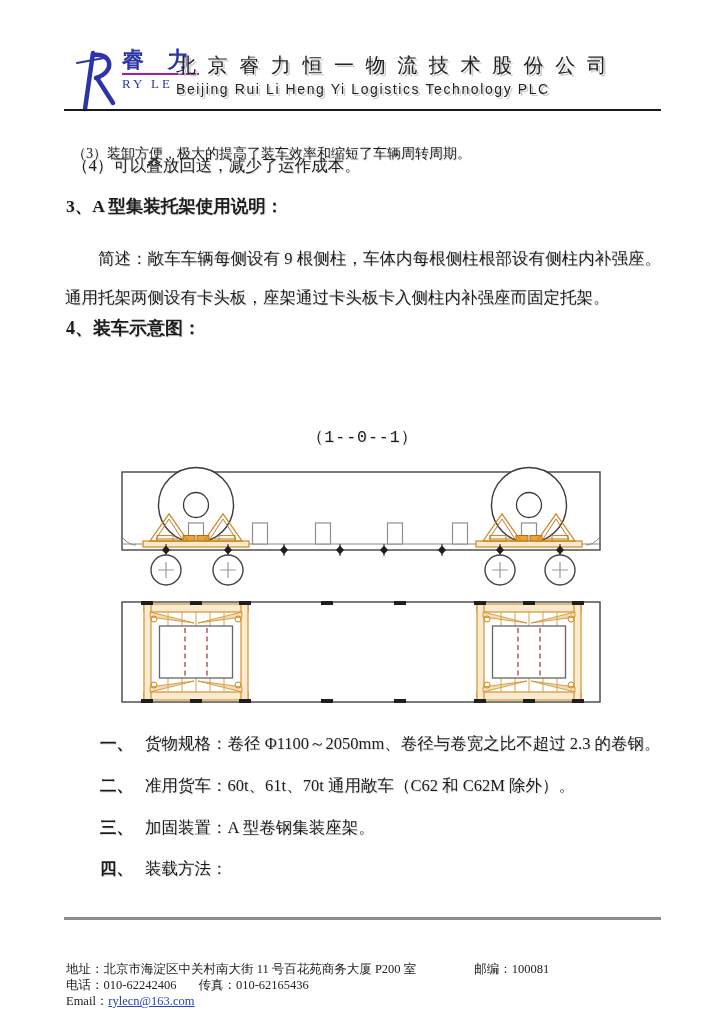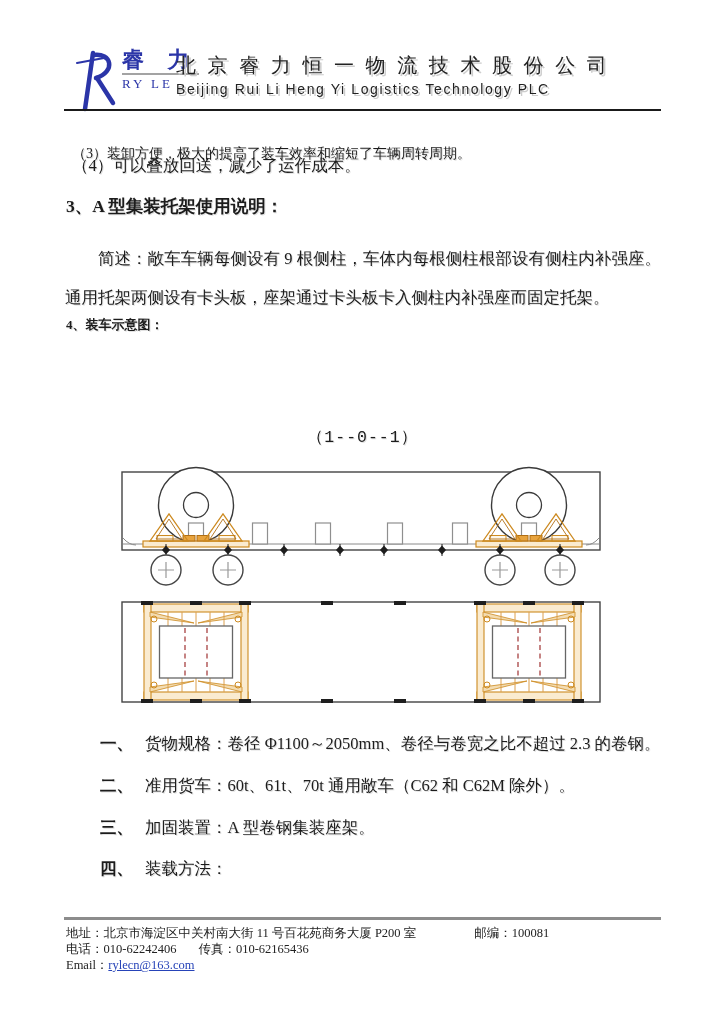--- a/index.html
+++ b/index.html
@@ -9,48 +9,48 @@
     margin:0 auto;
     background:#ffffff;
     font-family:"Liberation Serif","DejaVu Serif",serif;
     color:#1c1c1c;
     overflow:hidden;
   }
   
   .logo{position:absolute;left:76px;top:48px;display:flex;align-items:flex-start;}
   .logo-text{margin-left:4px;display:flex;flex-direction:column;}
   .logo-cn{color:#2b35a8;font-size:22px;font-weight:bold;letter-spacing:9px;line-height:24px;white-space:nowrap;}
-  .logo-en{color:#2b35a8;font-size:13px;letter-spacing:3px;border-top:2px solid #a3a3a3;margin-top:1px;padding-top:1px;white-space:nowrap;}
+  .logo-en{color:#2b35a8;font-size:13px;letter-spacing:3px;border-top:2px solid #a21caf;margin-top:1px;padding-top:1px;white-space:nowrap;}
   .company{position:absolute;left:176px;top:52px;width:432px;}
   .company-cn{font-size:20px;letter-spacing:0.58em;white-space:nowrap;color:#222;
               text-shadow:2px 2px 0 #cdcdcd;line-height:26px;}
   .company-en{font-family:Liberation Sans, sans-serif;font-size:14px;
               letter-spacing:1.6px;white-space:nowrap;color:#222;
               text-shadow:2px 2px 0 #cdcdcd;line-height:18px;margin-top:2px;}
   .header-rule{position:absolute;left:64px;top:109px;width:597px;height:2px;background:#1a1a1a;}
   
   .doc{text-shadow:1px 1px 0 #e2e2e2;}
   .p3{position:absolute;left:72px;top:105px;font-size:14px;white-space:nowrap;margin-top:40px;}
   .p4{position:absolute;left:72px;top:155px;font-size:16.5px;white-space:nowrap;}
   .h3{position:absolute;left:66px;top:194px;font-size:17.5px;font-weight:bold;white-space:nowrap;}
   .brief{position:absolute;left:65px;top:239px;width:596px;font-size:16.5px;line-height:39px;
          text-indent:33px;text-align:justify;}
-  .h4{position:absolute;left:66px;top:316px;font-size:13px;font-weight:bold;white-space:nowrap;}
+  .h4{position:absolute;left:66px;top:316px;font-size:18px;font-weight:bold;white-space:nowrap;}
   .caption{position:absolute;left:0;top:370px;width:725px;text-align:center;font-size:16.5px;white-space:nowrap;}
   .code{position:absolute;left:0;top:426px;width:725px;text-align:center;font-size:16.5px;
         font-family:"Liberation Mono","DejaVu Sans Mono",monospace;letter-spacing:1px;}
   
   .diagram{position:absolute;left:0;top:462px;width:725px;height:250px;}
   
   .note{position:absolute;left:100px;font-size:16.5px;white-space:nowrap;}
   .note .num{font-weight:bold;display:inline-block;width:45px;}
   .n1{top:733px;} .n2{top:775px;} .n3{top:817px;} .n4{top:858px;}
   
   .footer-rule{position:absolute;left:64px;top:917px;width:597px;height:3px;background:#8c8c8c;}
-  .fline{position:absolute;left:66px;font-size:12.5px;color:#222;white-space:nowrap;}
+  .fline{position:absolute;left:66px;font-size:12.5px;color:#222;white-space:nowrap;margin-top:36px;}
   .f1{top:925px;} .f2{top:941px;} .f3{top:957px;}
   .fzip{display:inline-block;margin-left:58px;}
   .ffax{display:inline-block;margin-left:22px;}
   .email-link{color:#2643b8;text-decoration:underline;}
 </style>
 </head>
 <body>
 
 <div class="page">
 

